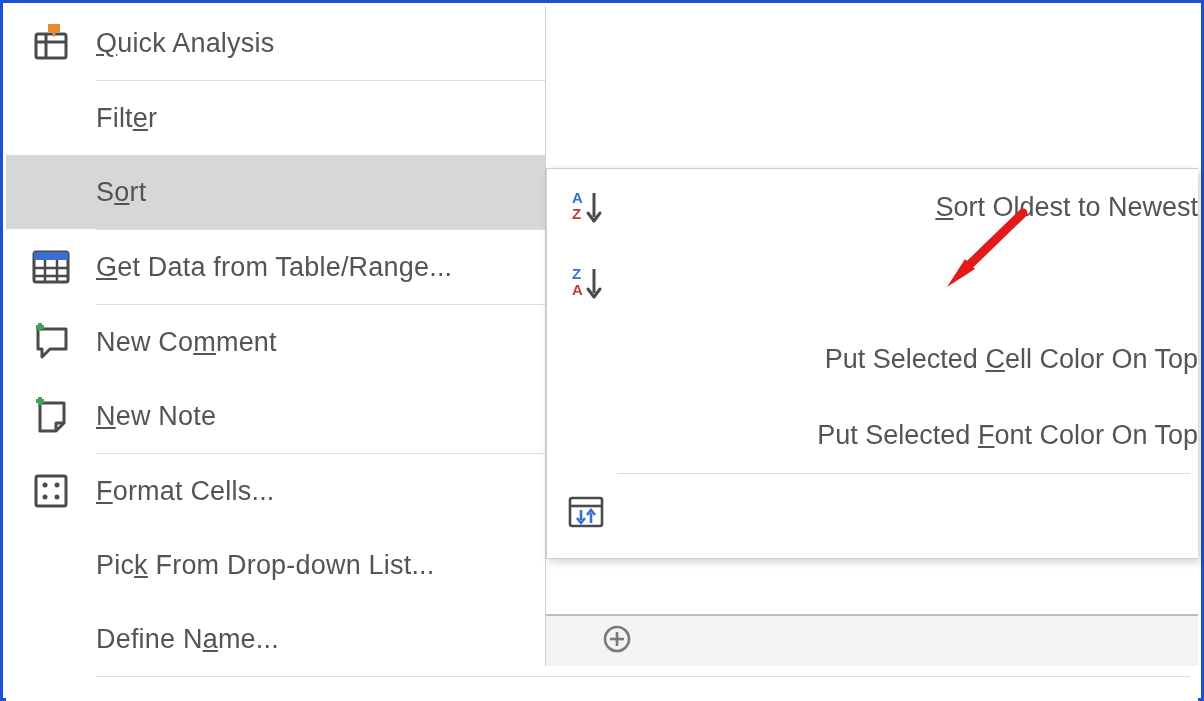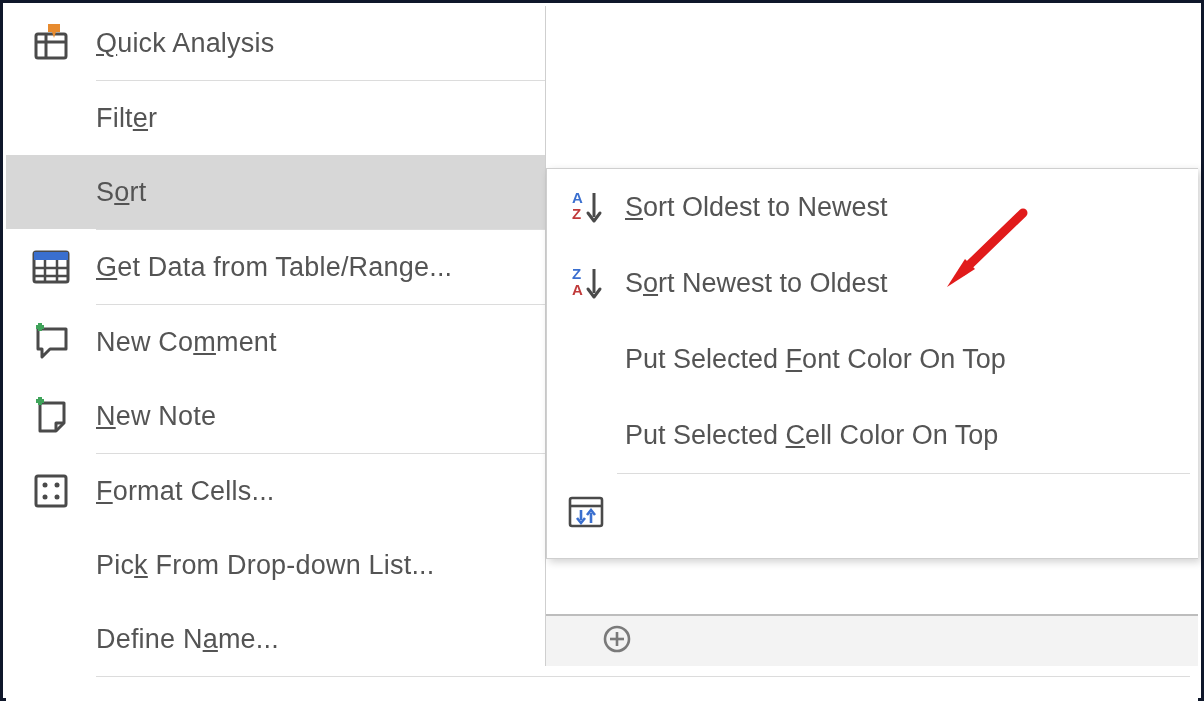--- a/index.html
+++ b/index.html
@@ -8,21 +8,21 @@
     width: 1204px;
     height: 701px;
     font-family: "Segoe UI", Arial, sans-serif;
     background: #ffffff;
     overflow: hidden;
   }
   .frame {
     box-sizing: border-box;
     width: 1204px;
     height: 701px;
-    border: 3px solid #0f172a;
+    border: 3px solid #1d4ed8;
     background: #ffffff;
     position: relative;
   }
 
   
   .menu {
     position: absolute;
     left: 3px;
     right: 3px;
     top: 3px;
@@ -96,21 +96,21 @@
     height: 76px;
     position: relative;
   }
   .sub-icon-slot {
     width: 78px;
     flex: 0 0 78px;
     display: flex;
     align-items: center;
     justify-content: center;
   }
-  .sub-label { flex: 1 1 auto; }
+  .sub-label { flex: 1 1 auto; text-align: right; }
   .sub-label .ul { text-decoration: underline; }
   .sub-sep {
     height: 0;
     border-top: 1px solid #dcdcdc;
     margin-left: 70px;
     margin-right: 8px;
   }
 
   
   .sheet-strip {
@@ -271,31 +271,30 @@
 
       <div class="sub-item">
         <span class="sub-icon-slot">
           <svg class="ico-sm" viewBox="0 0 40 40">
             <text x="6" y="16" font-size="15" font-weight="600" fill="#3a6fcf" font-family="Segoe UI,Arial">Z</text>
             <text x="6" y="32" font-size="15" font-weight="600" fill="#c03a3a" font-family="Segoe UI,Arial">A</text>
             <line x1="28" y1="6" x2="28" y2="30" stroke="#4a4a4a" stroke-width="3"></line>
             <path d="M22 26 L28 34 L34 26" fill="none" stroke="#4a4a4a" stroke-width="3" stroke-linecap="round" stroke-linejoin="round"></path>
           </svg>
         </span>
-        <span class="sub-label">S<span class="ul">o</span>rt Newest to Oldest</span>
+      </div>
+
+      <div class="sub-item">
+        <span class="sub-icon-slot"></span>
+        <span class="sub-label">Put Selected <span class="ul">C</span>ell Color On Top</span>
       </div>
 
       <div class="sub-item">
         <span class="sub-icon-slot"></span>
         <span class="sub-label">Put Selected <span class="ul">F</span>ont Color On Top</span>
-      </div>
-
-      <div class="sub-item">
-        <span class="sub-icon-slot"></span>
-        <span class="sub-label">Put Selected <span class="ul">C</span>ell Color On Top</span>
       </div>
 
 
       <div class="sub-sep"></div>
 
       <div class="sub-item">
         <span class="sub-icon-slot">
           <svg class="ico-sm" viewBox="0 0 40 40">
             <rect x="4" y="6" width="32" height="28" rx="2" fill="none" stroke="#4a4a4a" stroke-width="2.6"></rect>
             <line x1="4" y1="14" x2="36" y2="14" stroke="#4a4a4a" stroke-width="2.6"></line>

